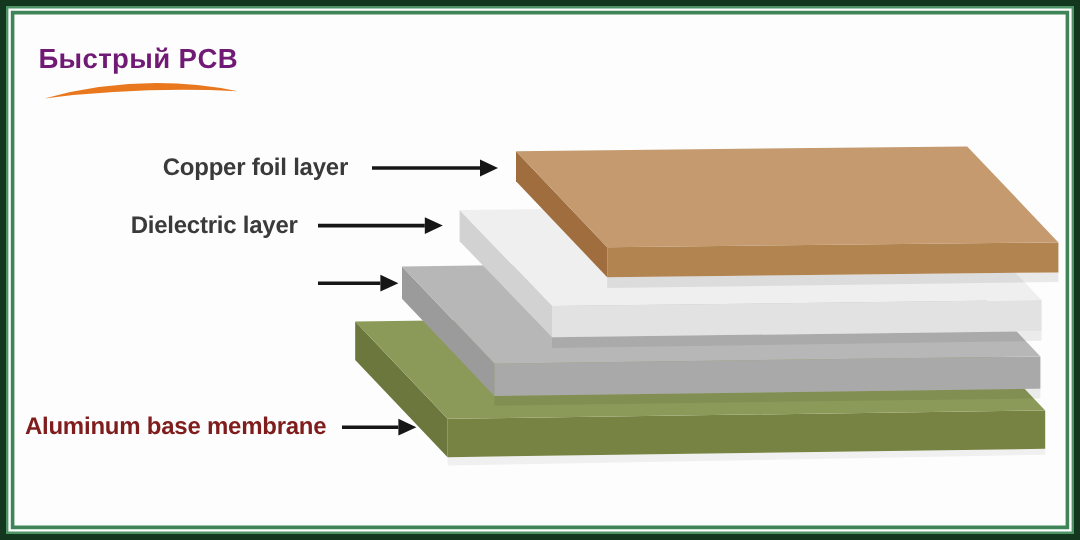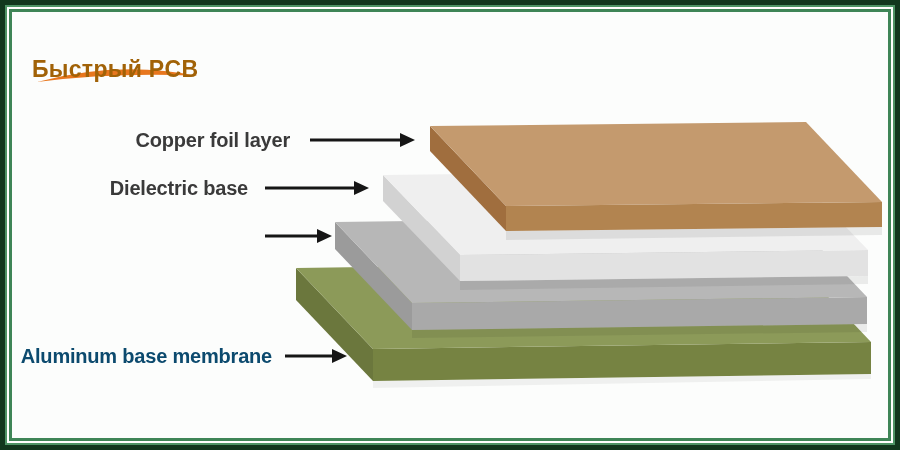--- a/index.html
+++ b/index.html
@@ -80,20 +80,20 @@
         <line x1="265" y1="236" x2="317" y2="236" stroke-width="3" stroke="#161616"></line>
         <polygon points="317,229 332,236 317,243" fill="#161616"></polygon>
       </g>
       <g>
         <line x1="285" y1="356" x2="332" y2="356" stroke-width="3" stroke="#161616"></line>
         <polygon points="332,349 347,356 332,363" fill="#161616"></polygon>
       </g>
     </g>
   </svg>
 
-  <div class="logo-text" style="color: #a16207; margin-top: 20px;">Быстрый PCB</div>
+  <div class="logo-text" style="color: #701a75;">Быстрый PCB</div>
 
   <div class="lbl lbl-0" style="color: rgb(58, 58, 58);">Copper foil layer</div>
-  <div class="lbl lbl-1" style="color: rgb(58, 58, 58);">Dielectric base</div>
-  <div class="lbl lbl-3" style="color: #0c4a6e;">Aluminum base membrane</div>
+  <div class="lbl lbl-1" style="color: rgb(58, 58, 58);">Dielectric layer</div>
+  <div class="lbl lbl-3" style="color: #7f1d1d;">Aluminum base membrane</div>
 
   <div class="frame"></div>
 </div>
 
 </body></html>

